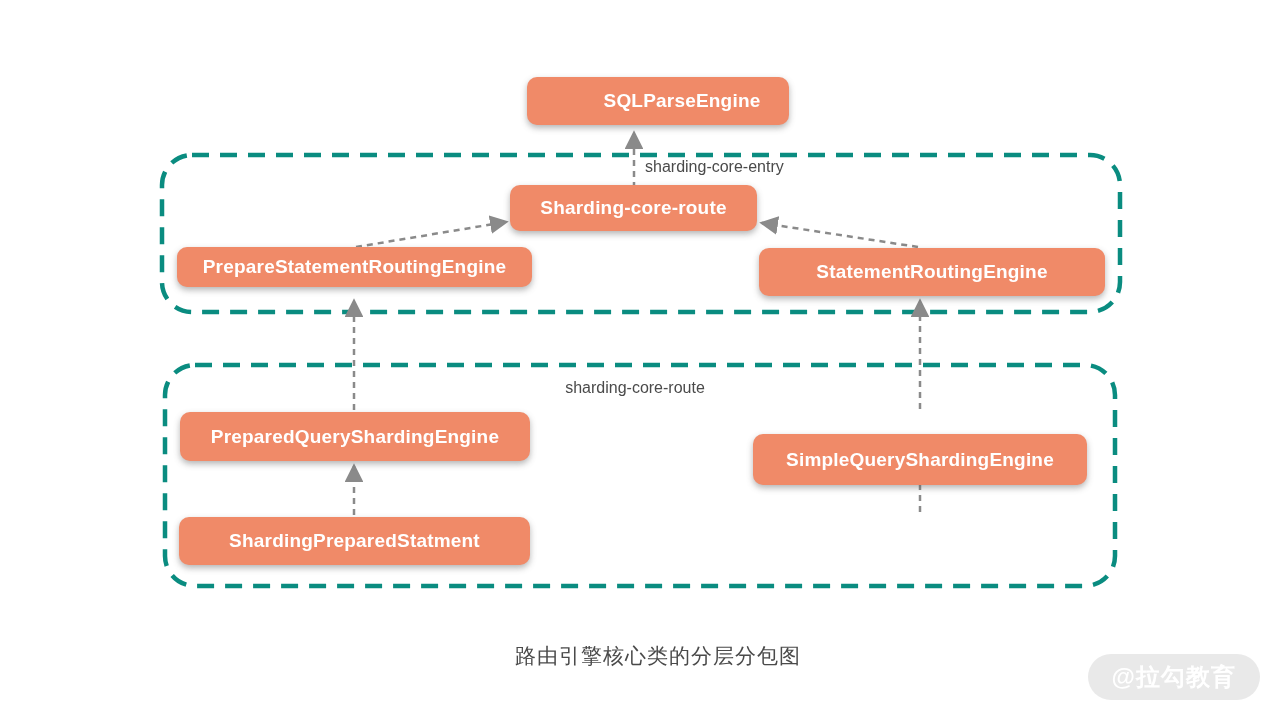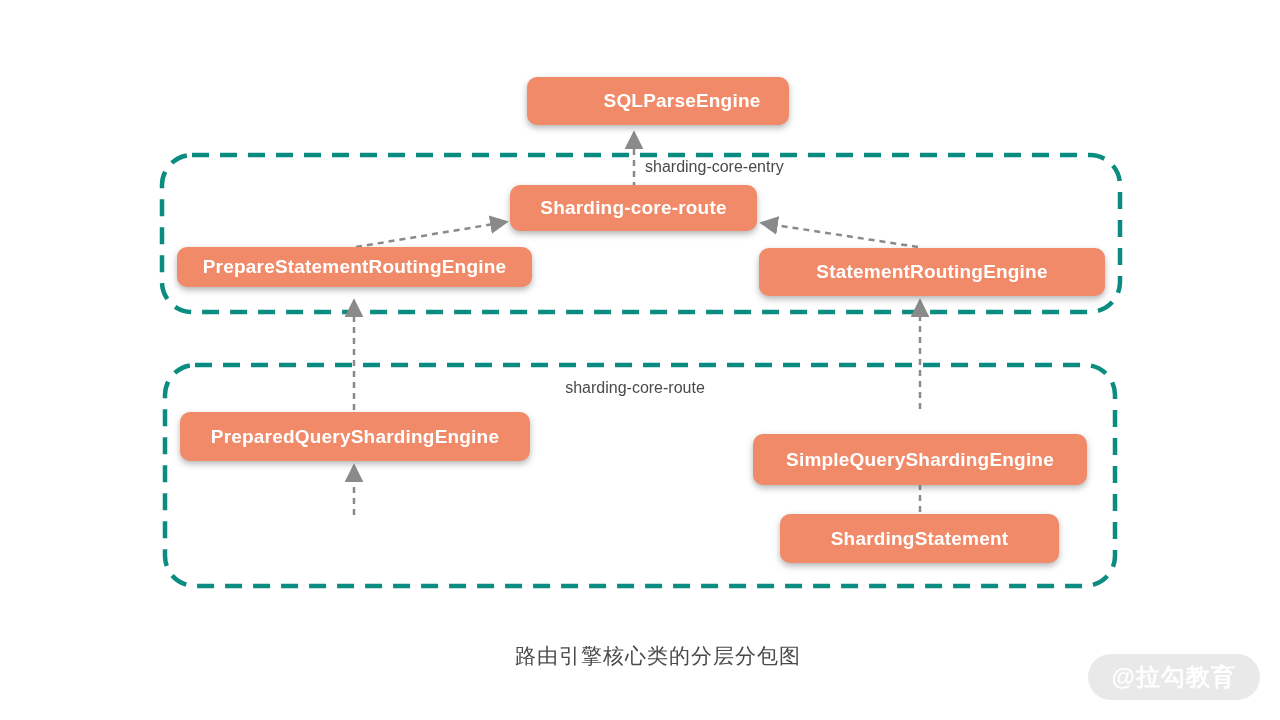--- a/index.html
+++ b/index.html
@@ -104,20 +104,20 @@
   <div class="node" style="left:177px;top:247px;width:355px;height:40px;">PrepareStatementRoutingEngine</div>
 
   <div class="node" style="left:759px;top:248px;width:346px;height:48px;">StatementRoutingEngine</div>
 
   <div class="pkg-label centered" style="top:379px;">sharding-core-route</div>
 
   <div class="node" style="left:180px;top:412px;width:350px;height:49px;">PreparedQueryShardingEngine</div>
 
   <div class="node" style="left:753px;top:411px;width:334px;height:51px;margin-top:23px;">SimpleQueryShardingEngine</div>
 
+  <div class="node" style="left:179px;top:517px;width:351px;height:48px;">ShardingPreparedStatment</div>
 
-  <div class="node" style="left:780px;top:514px;width:279px;height:49px;">ShardingStatement</div>
 
   <div class="caption">路由引擎核心类的分层分包图</div>
 
   <div class="watermark">@拉勾教育</div>
 
 </div>
 
 </body></html>

